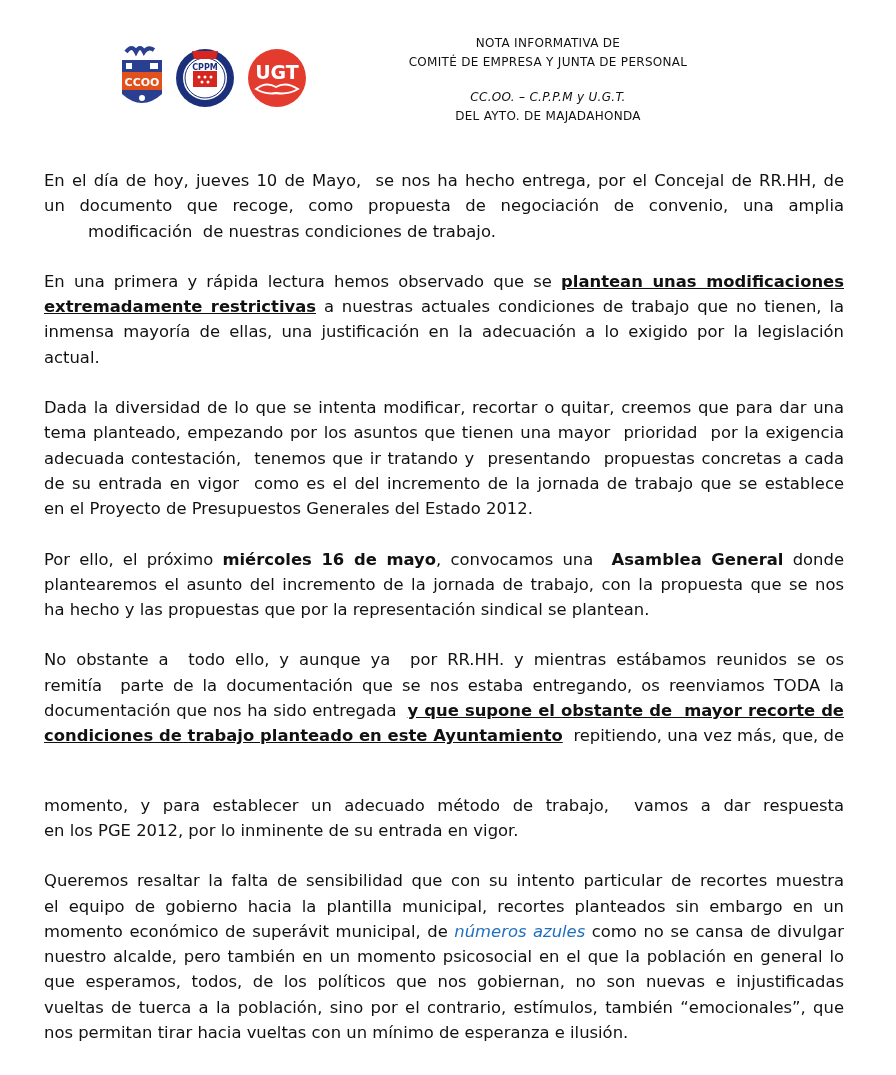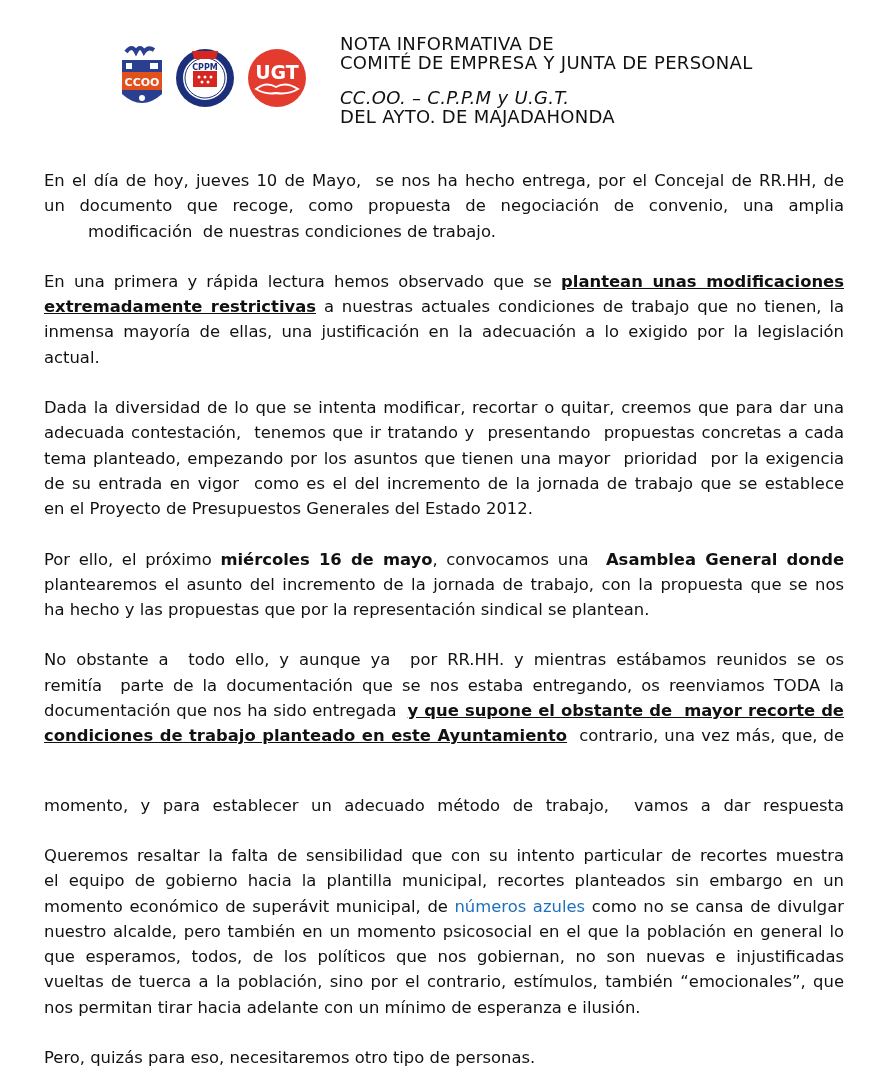--- a/index.html
+++ b/index.html
@@ -1,31 +1,31 @@
 <!DOCTYPE html>
 <html><head>
   <meta charset="utf-8">
   <style>
     html, body { margin: 0; padding: 0; background: #ffffff; }
     body { width: 896px; height: 1075px; position: relative; overflow: hidden;
       font-family: "DejaVu Sans", sans-serif; color: #111; }
     .logos { position: absolute; top: 40px; left: 118px; height: 72px; display: flex; align-items: center; gap: 6px; }
     .logo { display: block; }
-    .header-title { position: absolute; top: 34px; left: 340px; width: 400px; 
-      font-size: 18px; line-height: 19px; letter-spacing: 0.3px; }
+    .header-title { position: absolute; top: 34px; left: 348px; width: 400px; text-align: center;
+      font-size: 12px; line-height: 19px; letter-spacing: 0.3px; }
     .header-title div { white-space: nowrap; }
     .header-title .it { font-style: italic; margin-top: 16px; }
     .content { position: absolute; left: 44px; top: 168px; width: 800px; font-size: 16.4px; line-height: 25.3px; }
     .para { margin: 0; text-align: justify; text-align-last: left; }
     .para .ln { display: block; text-align: justify; text-align-last: justify; white-space: nowrap; }
     .para .ln.last { text-align-last: left; }
     .gap { height: 25px; }
     b.u { font-weight: bold; text-decoration: underline; }
     b { font-weight: bold; }
-    .blue { color: #1f6fbf; }
+    .blue { color: #1f6fbf; font-style: italic; }
   </style>
 </head>
 <body>
 
 <div class="logos">
   <svg class="logo" width="48" height="68" viewBox="0 0 48 68">
     <path d="M8 10 Q14 2 18 10 Q22 2 26 10 Q30 4 36 8" stroke="#2a3f8f" stroke-width="4" fill="none"></path>
     <rect x="4" y="18" width="40" height="12" fill="#2a3f8f"></rect>
     <rect x="8" y="21" width="6" height="6" fill="#fff"></rect>
     <rect x="32" y="21" width="8" height="6" fill="#fff"></rect>
@@ -70,46 +70,47 @@
   <div class="gap"></div>
   <p class="para">
     <span class="ln"><span style="white-space: pre;">En una primera y rápida lectura hemos observado que se </span><b class="u" style="white-space: pre;">plantean unas modificaciones</b></span>
     <span class="ln"><b class="u" style="white-space: pre;">extremadamente restrictivas</b><span style="white-space: pre;"> a nuestras actuales condiciones de trabajo que no tienen, la</span></span>
     <span class="ln" style="white-space: pre;">inmensa mayoría de ellas, una justificación en la adecuación a lo exigido por la legislación</span>
     <span class="ln last" style="white-space: pre;">actual.</span>
   </p>
   <div class="gap"></div>
   <p class="para">
     <span class="ln" style="white-space: pre;">Dada la diversidad de lo que se intenta modificar, recortar o quitar, creemos que para dar una</span>
+    <span class="ln" style="white-space: pre;">tema planteado, empezando por los asuntos que tienen una mayor  prioridad  por la exigencia</span>
     <span class="ln" style="white-space: pre;">adecuada contestación,  tenemos que ir tratando y  presentando  propuestas concretas a cada</span>
-    <span class="ln" style="white-space: pre;">tema planteado, empezando por los asuntos que tienen una mayor  prioridad  por la exigencia</span>
     <span class="ln" style="white-space: pre;">de su entrada en vigor  como es el del incremento de la jornada de trabajo que se establece</span>
     <span class="ln last" style="white-space: pre;">en el Proyecto de Presupuestos Generales del Estado 2012.</span>
   </p>
   <div class="gap"></div>
   <p class="para">
-    <span class="ln"><span style="white-space: pre;">Por ello, el próximo </span><b style="white-space: pre;">miércoles 16 de mayo</b><span style="white-space: pre;">, convocamos una  </span><b style="white-space: pre;">Asamblea General</b><span style="white-space: pre; font-weight: bold;"> donde</span></span>
+    <span class="ln"><span style="white-space: pre;">Por ello, el próximo </span><b style="white-space: pre;">miércoles 16 de mayo</b><span style="white-space: pre;">, convocamos una  </span><b style="white-space: pre;">Asamblea General</b><span style="white-space: pre;"> donde</span></span>
     <span class="ln" style="white-space: pre;">plantearemos el asunto del incremento de la jornada de trabajo, con la propuesta que se nos</span>
     <span class="ln last" style="white-space: pre;">ha hecho y las propuestas que por la representación sindical se plantean.</span>
   </p>
   <div class="gap"></div>
   <p class="para">
     <span class="ln" style="white-space: pre;">No obstante a  todo ello, y aunque ya  por RR.HH. y mientras estábamos reunidos se os</span>
     <span class="ln" style="white-space: pre;">remitía  parte de la documentación que se nos estaba entregando, os reenviamos TODA la</span>
     <span class="ln"><span style="white-space: pre;">documentación que nos ha sido entregada  </span><b class="u" style="white-space: pre;">y que supone el obstante de  mayor recorte de</b></span>
-    <span class="ln"><b class="u" style="white-space: pre;">condiciones de trabajo planteado en este Ayuntamiento</b><span style="white-space: pre;">  contrario, una vez más, que, de</span></span>
+    <span class="ln"><b class="u" style="white-space: pre;">condiciones de trabajo planteado en este Ayuntamiento</b><span style="white-space: pre;">  repitiendo, una vez más, que, de</span></span>
     <span class="ln" style="white-space: pre; margin-top: 44px;">momento, y para establecer un adecuado método de trabajo,  vamos a dar respuesta</span>
+    <span class="ln last" style="white-space: pre;">en los PGE 2012, por lo inminente de su entrada en vigor.</span>
   </p>
   <div class="gap"></div>
   <p class="para">
     <span class="ln" style="white-space: pre;">Queremos resaltar la falta de sensibilidad que con su intento particular de recortes muestra</span>
     <span class="ln" style="white-space: pre;">el equipo de gobierno hacia la plantilla municipal, recortes planteados sin embargo en un</span>
     <span class="ln"><span style="white-space: pre;">momento económico de superávit municipal, de </span><span class="blue" style="white-space: pre;">números azules</span><span style="white-space: pre; margin-top: 16px;"> como no se cansa de divulgar</span></span>
     <span class="ln" style="white-space: pre;">nuestro alcalde, pero también en un momento psicosocial en el que la población en general lo</span>
     <span class="ln" style="white-space: pre;">que esperamos, todos, de los políticos que nos gobiernan, no son nuevas e injustificadas</span>
     <span class="ln" style="white-space: pre;">vueltas de tuerca a la población, sino por el contrario, estímulos, también “emocionales”, que</span>
-    <span class="ln last" style="white-space: pre;">nos permitan tirar hacia adelante con un mínimo de esperanza e ilusión.</span>
+    <span class="ln last" style="white-space: pre;">nos permitan tirar hacia vueltas con un mínimo de esperanza e ilusión.</span>
   </p>
   <div class="gap"></div>
   <p class="para">
     <span class="ln last" style="white-space: pre;">Pero, quizás para eso, necesitaremos otro tipo de personas.</span>
   </p>
 </div>
 
 </body></html>

